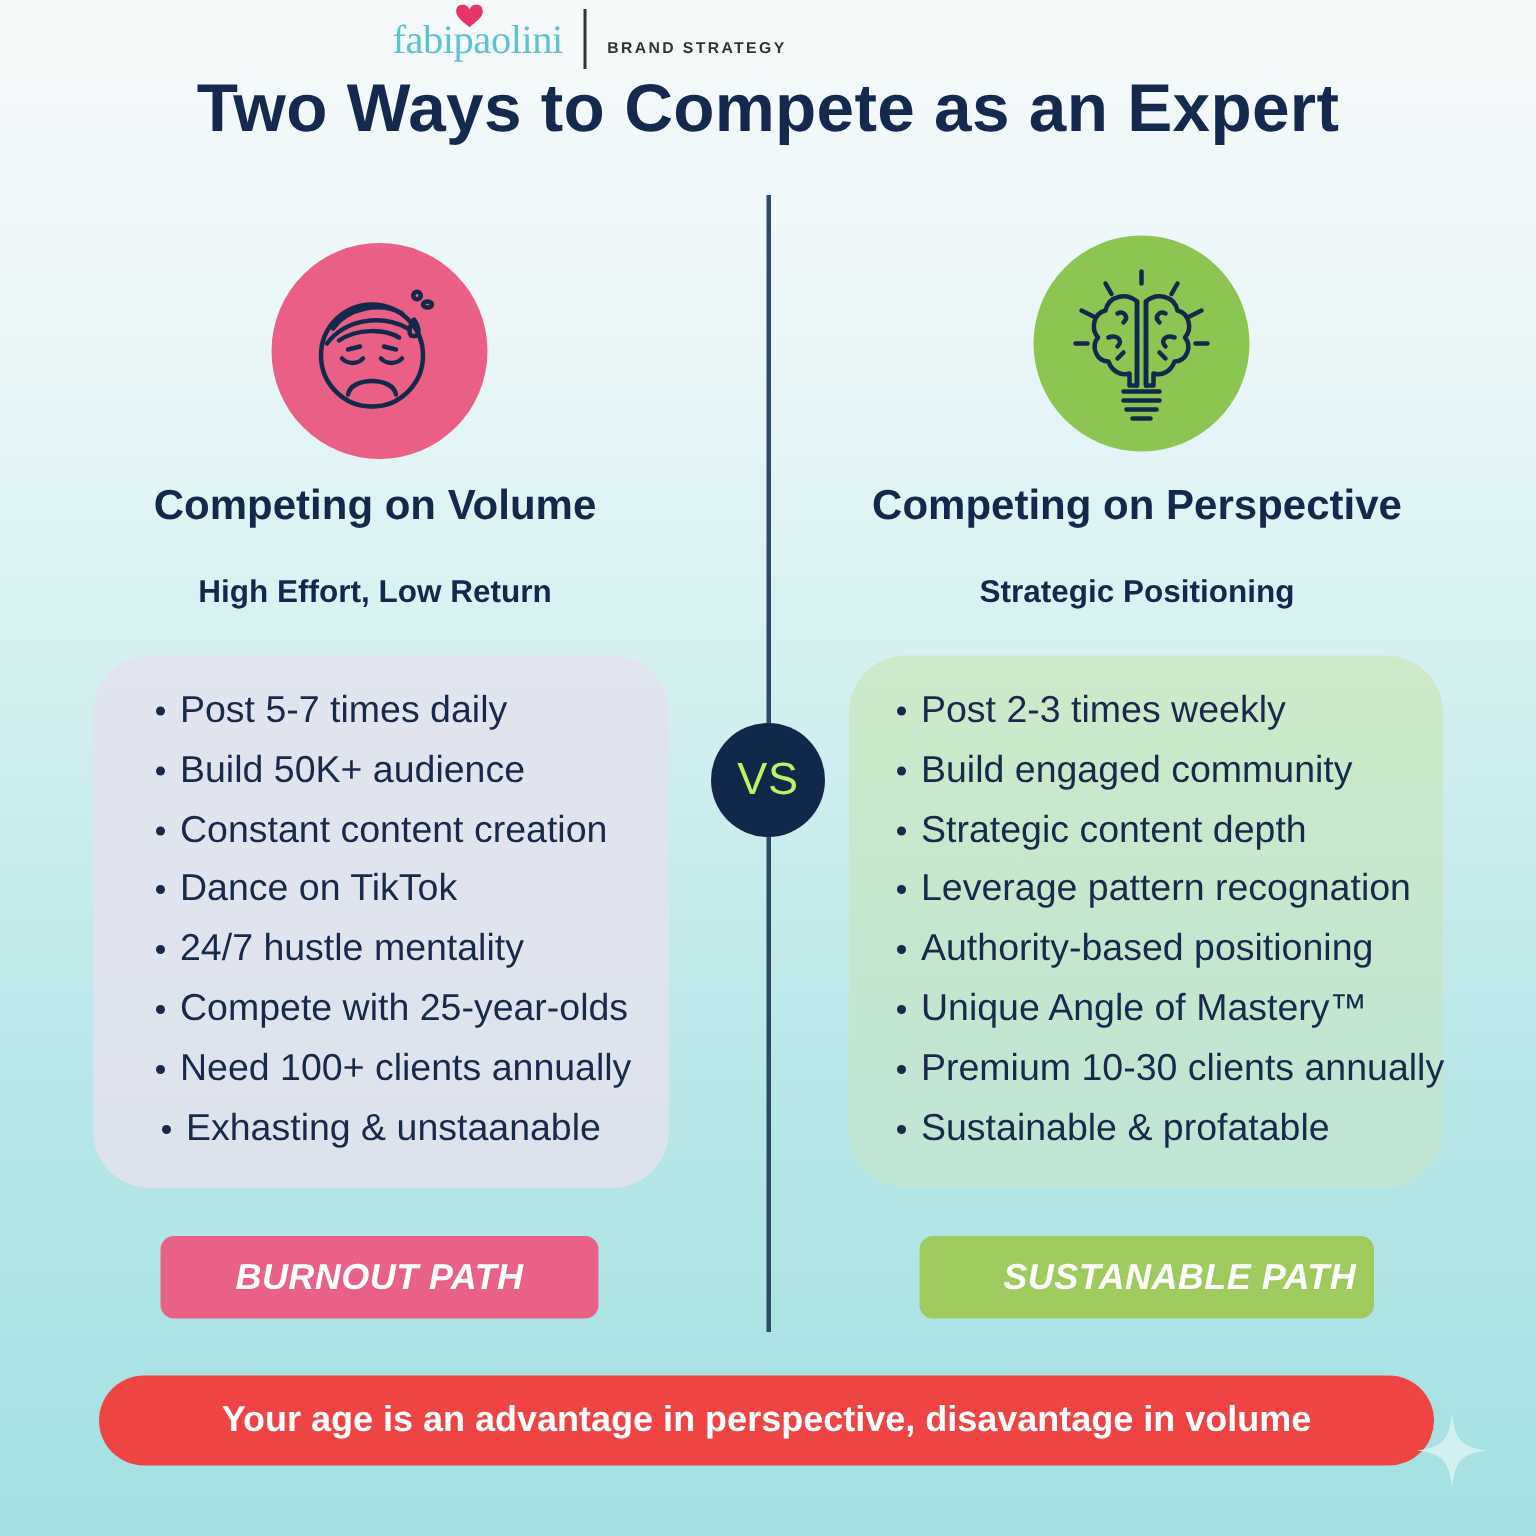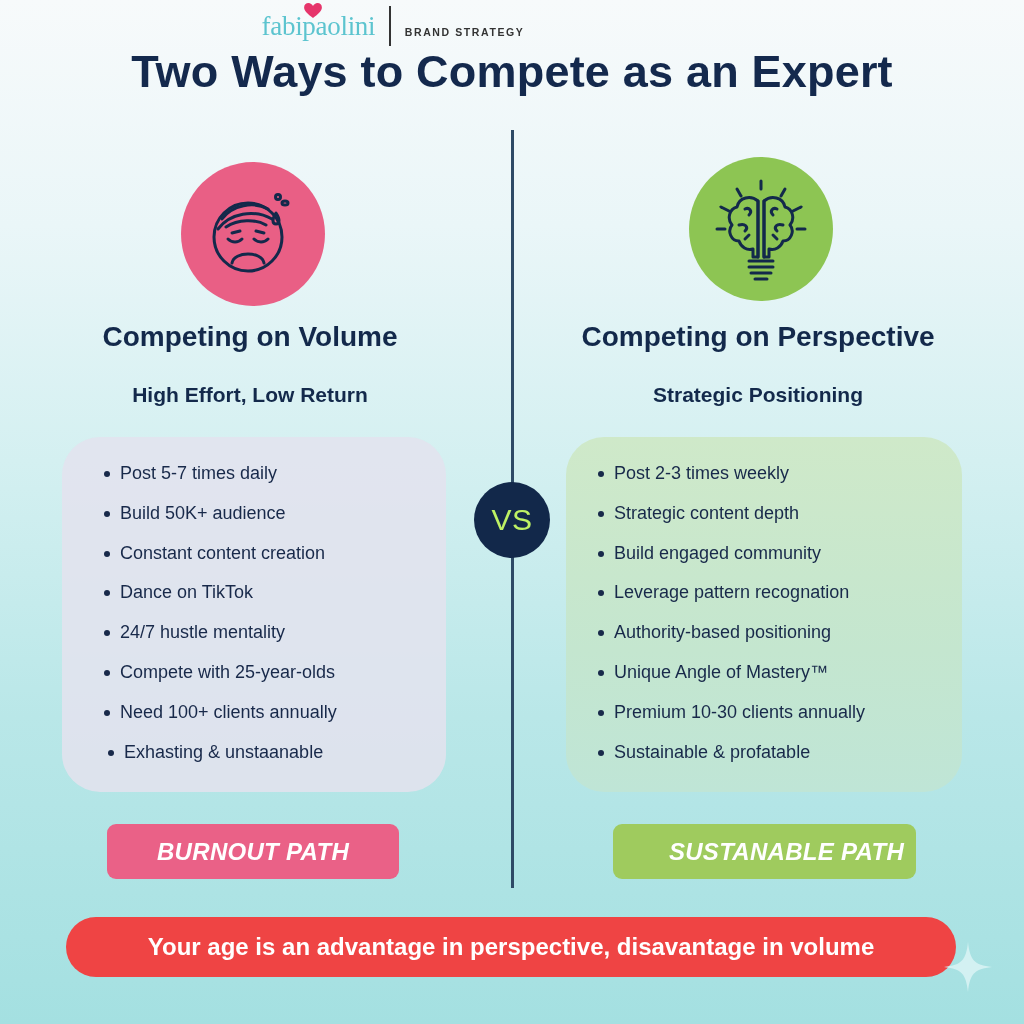--- a/index.html
+++ b/index.html
@@ -55,21 +55,21 @@
     .right-col { left: 502px; }
     .card {
       position: absolute; top: 437px; width: 384px; height: 355px; border-radius: 38px;
       padding: 22px 0 0 38px;
     }
     .card-left { left: 62px; background: rgba(226, 226, 238, 0.88); }
     .card-right { left: 566px; width: 396px; background: rgba(198, 232, 200, 0.75);
       background: linear-gradient(180deg, #cfe9c9 0%, #c4e6cf 60%, #bfe5d6 100%); padding-left: 28px; }
     .card ul { list-style: none; }
     .card li {
-      font-size: 18px; color: #18294a; height: 39.8px; line-height: 28px;
+      font-size: 25px; color: #18294a; height: 39.8px; line-height: 28px;
       white-space: nowrap; display: flex; align-items: flex-start;
     }
     .card li .dot {
       display: inline-block; width: 6px; height: 6px; border-radius: 50%;
       background: #18294a; margin: 12px 10px 0 4px; flex: none;
     }
     .vs {
       position: absolute; left: 474px; top: 482px; width: 76px; height: 76px; border-radius: 50%;
       background: #12284a; color: #bef264; font-weight: normal; font-size: 30px;
       display: flex; align-items: center; justify-content: center; letter-spacing: 0.5px;
@@ -192,25 +192,25 @@
 </div>
 
 <div class="card card-right">
   <ul>
     <li>
         <span class="dot"></span>
         <span>Post 2-3 times weekly</span>
       </li>
     <li>
         <span class="dot"></span>
+        <span>Build engaged community</span>
+      </li>
+    <li>
+        <span class="dot"></span>
         <span>Strategic content depth</span>
-      </li>
-    <li>
-        <span class="dot"></span>
-        <span>Build engaged community</span>
       </li>
     <li>
         <span class="dot"></span>
         <span>Leverage pattern recognation</span>
       </li>
     <li>
         <span class="dot"></span>
         <span>Authority-based positioning</span>
       </li>
     <li>

